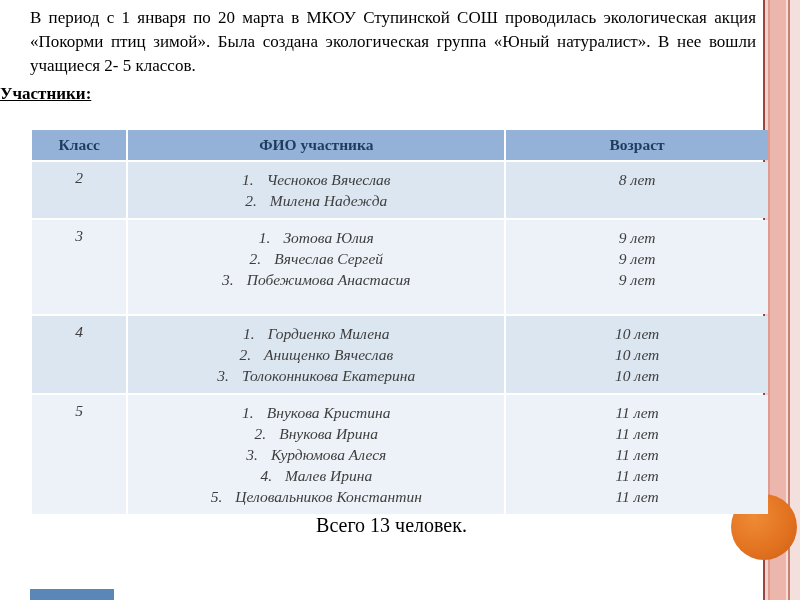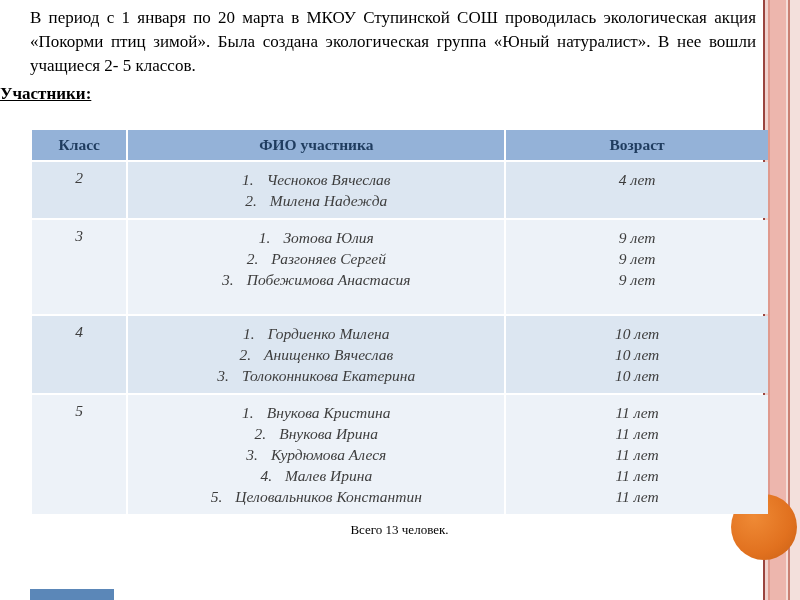--- a/index.html
+++ b/index.html
@@ -100,23 +100,23 @@
   }
   tr.row-a td { background: var(--row-alt-dark); }
   tr.row-b td { background: var(--row-alt-light); }
   td.cell-names .line, td.cell-ages .line { line-height: 21px; }
   td.cell-names .nm { margin-left: 13px; }
   tr.row-pad-extra td { padding-bottom: 24px; }
   .total {
     position: absolute;
     left: 0; top: 510px;
     width: 775px;
-    margin: 12px;
+    margin: 4px;
     text-align: center;
-    font-size: 13px;
+    font-size: 20px;
     color: #000000;
     z-index: 3;
   }
 </style>
 </head>
 <body>
 
 <div class="slide">
 
   <div class="stripes"></div>
@@ -141,28 +141,28 @@
       </tr>
     </thead>
     <tbody id="participants-tbody">
         <tr class="row-a">
           <td class="cell-class">2</td>
           <td class="cell-names">
             <div class="line"><span class="num">1.</span><span class="nm">Чесноков Вячеслав</span></div>
             <div class="line"><span class="num">2.</span><span class="nm">Милена Надежда</span></div>
           </td>
           <td class="cell-ages">
-            <div class="line">4 лет</div>
+            <div class="line">8 лет</div>
           </td>
         </tr>
         <tr class="row-b row-pad-extra">
           <td class="cell-class">3</td>
           <td class="cell-names">
             <div class="line"><span class="num">1.</span><span class="nm">Зотова Юлия</span></div>
-            <div class="line"><span class="num">2.</span><span class="nm">Разгоняев Сергей</span></div>
+            <div class="line"><span class="num">2.</span><span class="nm">Вячеслав Сергей</span></div>
             <div class="line"><span class="num">3.</span><span class="nm">Побежимова Анастасия</span></div>
           </td>
           <td class="cell-ages">
             <div class="line">9 лет</div>
             <div class="line">9 лет</div>
             <div class="line">9 лет</div>
           </td>
         </tr>
         <tr class="row-a">
           <td class="cell-class">4</td>

